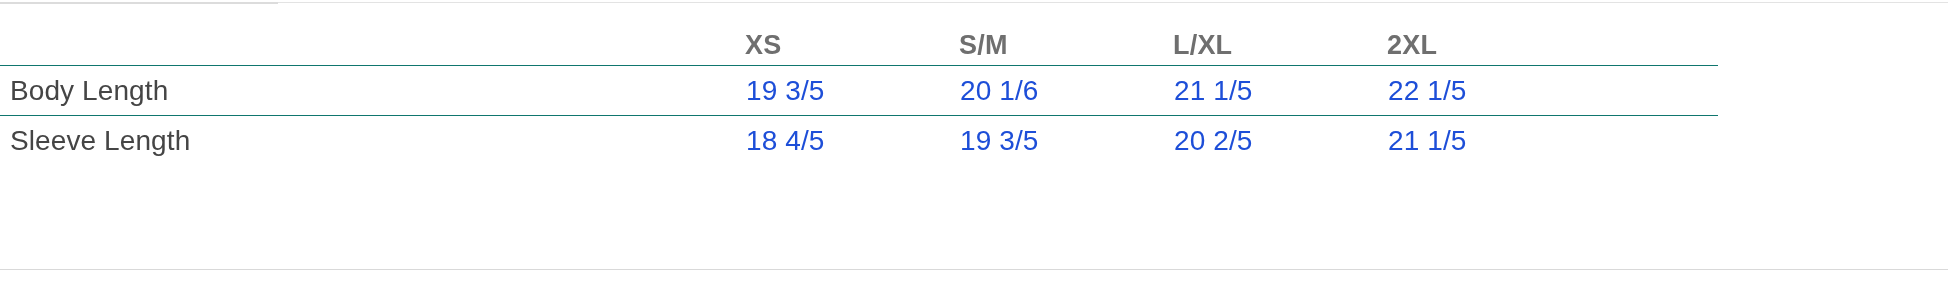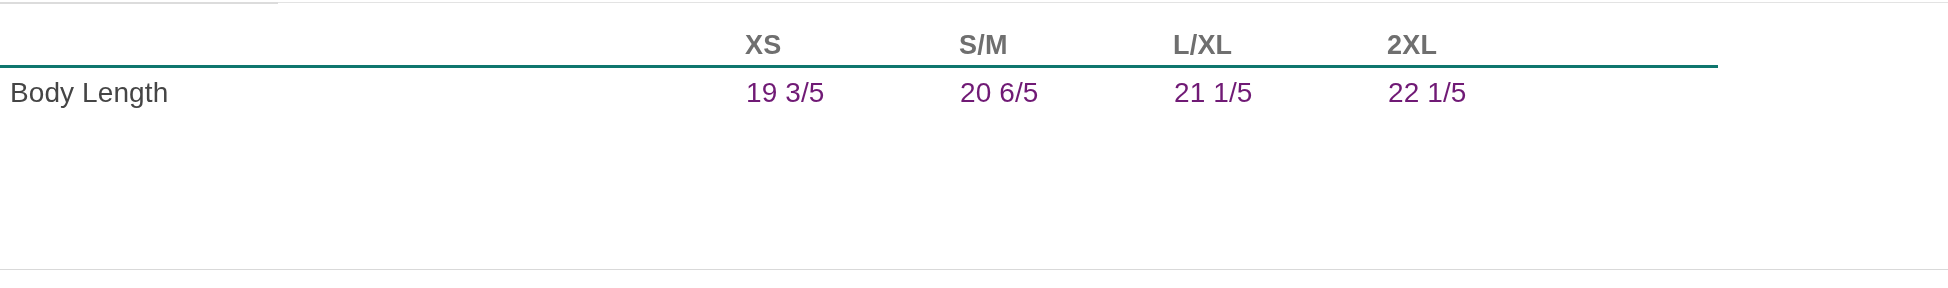--- a/index.html
+++ b/index.html
@@ -68,27 +68,27 @@
   }
   thead th.label-head {
     padding-left: 10px;
   }
   thead th span.head-txt {
     display: inline-block;
     padding-bottom: 6px;
   }
 
   tbody tr {
-    border-top: 3px solid #0f766e;
+    border-top: 1px solid #0f766e;
   }
   tbody tr td {
     height: 47px;
     font-size: 28px;
     font-weight: 400;
-    color: #701a75;
+    color: #1d4ed8;
     letter-spacing: 0.1px;
     line-height: 1;
     text-align: left;
     vertical-align: middle;
     border: 0;
   }
   tbody tr td.row-label {
     padding-left: 10px;
     color: #454545;
   }
@@ -123,22 +123,29 @@
         <th><span class="head-txt">XS</span></th>
         <th><span class="head-txt">S/M</span></th>
         <th><span class="head-txt">L/XL</span></th>
         <th><span class="head-txt">2XL</span></th>
       </tr>
     </thead>
     <tbody>
       <tr>
         <td class="row-label">Body Length</td>
         <td>19 3/5</td>
-        <td>20 6/5</td>
+        <td>20 1/6</td>
         <td>21 1/5</td>
         <td>22 1/5</td>
+      </tr>
+      <tr>
+        <td class="row-label">Sleeve Length</td>
+        <td>18 4/5</td>
+        <td>19 3/5</td>
+        <td>20 2/5</td>
+        <td>21 1/5</td>
       </tr>
     </tbody>
   </table>
 
   <div class="bottom-rule"></div>
 
 </div>
 
 </body></html>

